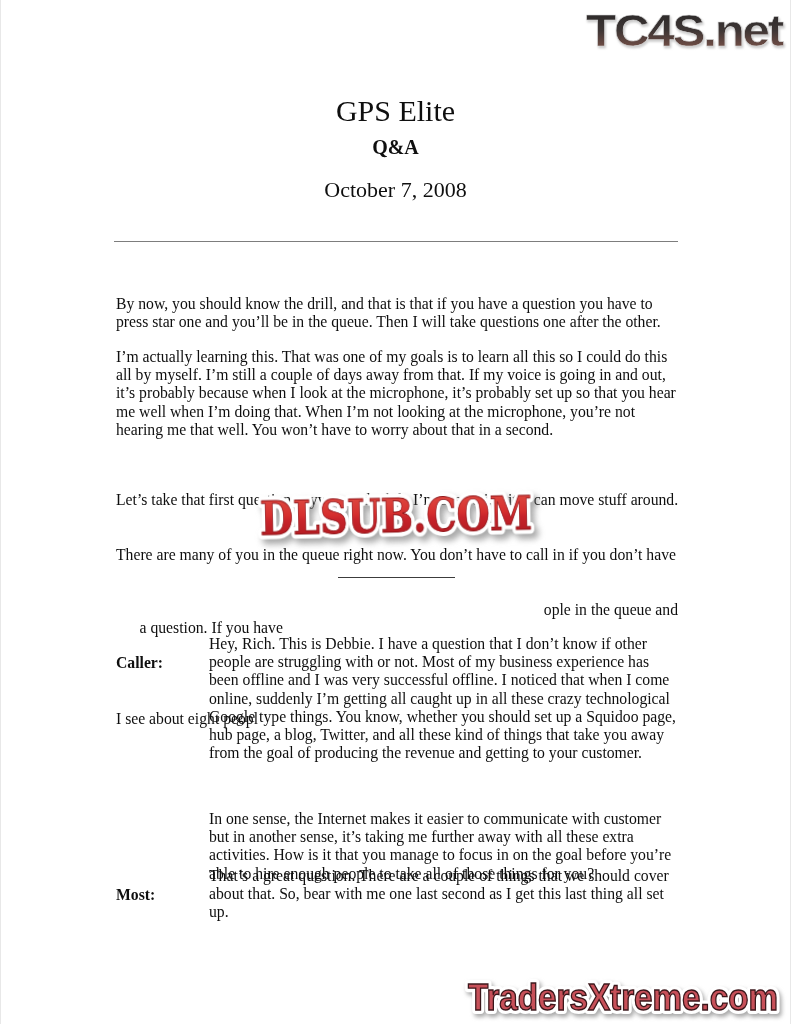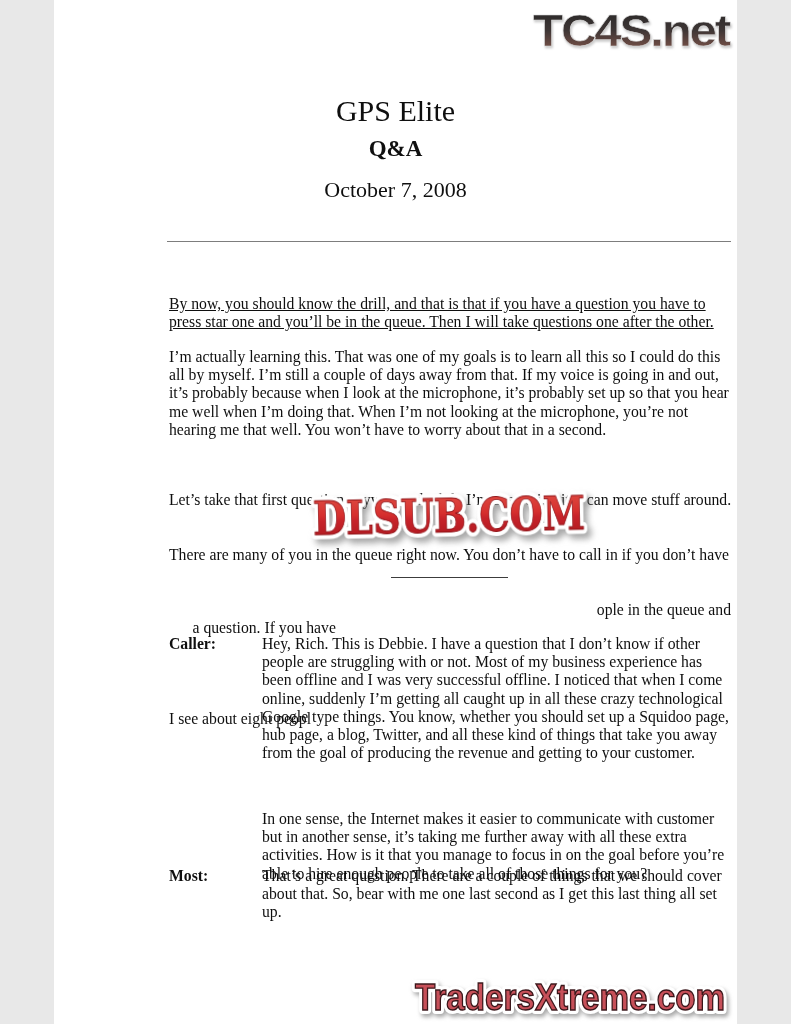--- a/index.html
+++ b/index.html
@@ -1,61 +1,62 @@
 <!DOCTYPE html>
 <html><head>
 <meta charset="utf-8">
 <style>
   html,body { margin:0; padding:0; background:#e8e8e8; }
   .page {
     position:relative;
-    width:683px; height:1024px;
+    width:789px; height:1024px;
     margin:0 auto;
     background:#ffffff;
     font-family:"Liberation Serif", serif;
     color:#0f0f0f;
     overflow:hidden;
   }
   .para {
     position:absolute;
     left:115px;
     font-size:15.7px;
     line-height:18.2px;
     white-space:pre;
   }
-  #p1 { top:295px;text-decoration:underline; }
+  #p1 { top:295px; }
   #p2 { top:348px; }
   #p3 { top:455px; width:562px; }
   #p3 > div { white-space:pre; }
   .splitline { position:relative; width:562px; }
   .splitline .right-frag { position:absolute; right:0; top:0; }
   .title-main {
     position:absolute; top:94px; left:0; width:100%;
     text-align:center; font-size:30px; font-weight:normal;
   }
   .title-sub {
     position:absolute; top:136px; left:0; width:100%;
-    text-align:center; font-size:23px; font-weight:bold;
+    text-align:center; font-size:20px; font-weight:bold;
   }
   .title-date {
     position:absolute; top:177px; left:0; width:100%;
     text-align:center; font-size:22px;
   }
   .hrule {
     position:absolute; top:241px; left:113px; width:564px; height:0;
     border-top:1.5px solid #7d7d7d;
   }
   .shortline {
     position:absolute; top:577px; left:337px; width:117px; height:0;
     border-top:1.6px solid #3c3c3c;
   }
   .speaker {
     position:absolute; left:115px;
     font-size:15.7px; font-weight:bold; line-height:18.2px;
     white-space:pre;
+    margin-top:19px;
   }
   .dlg {
     position:absolute; left:208px;
     font-size:15.7px; line-height:18.2px;
     white-space:pre;
   }
   #caller-label { top:635px; }
   #caller-p1 { top:635px; }
   #caller-p2 { top:810px; }
   #rich-label { top:867px; }

